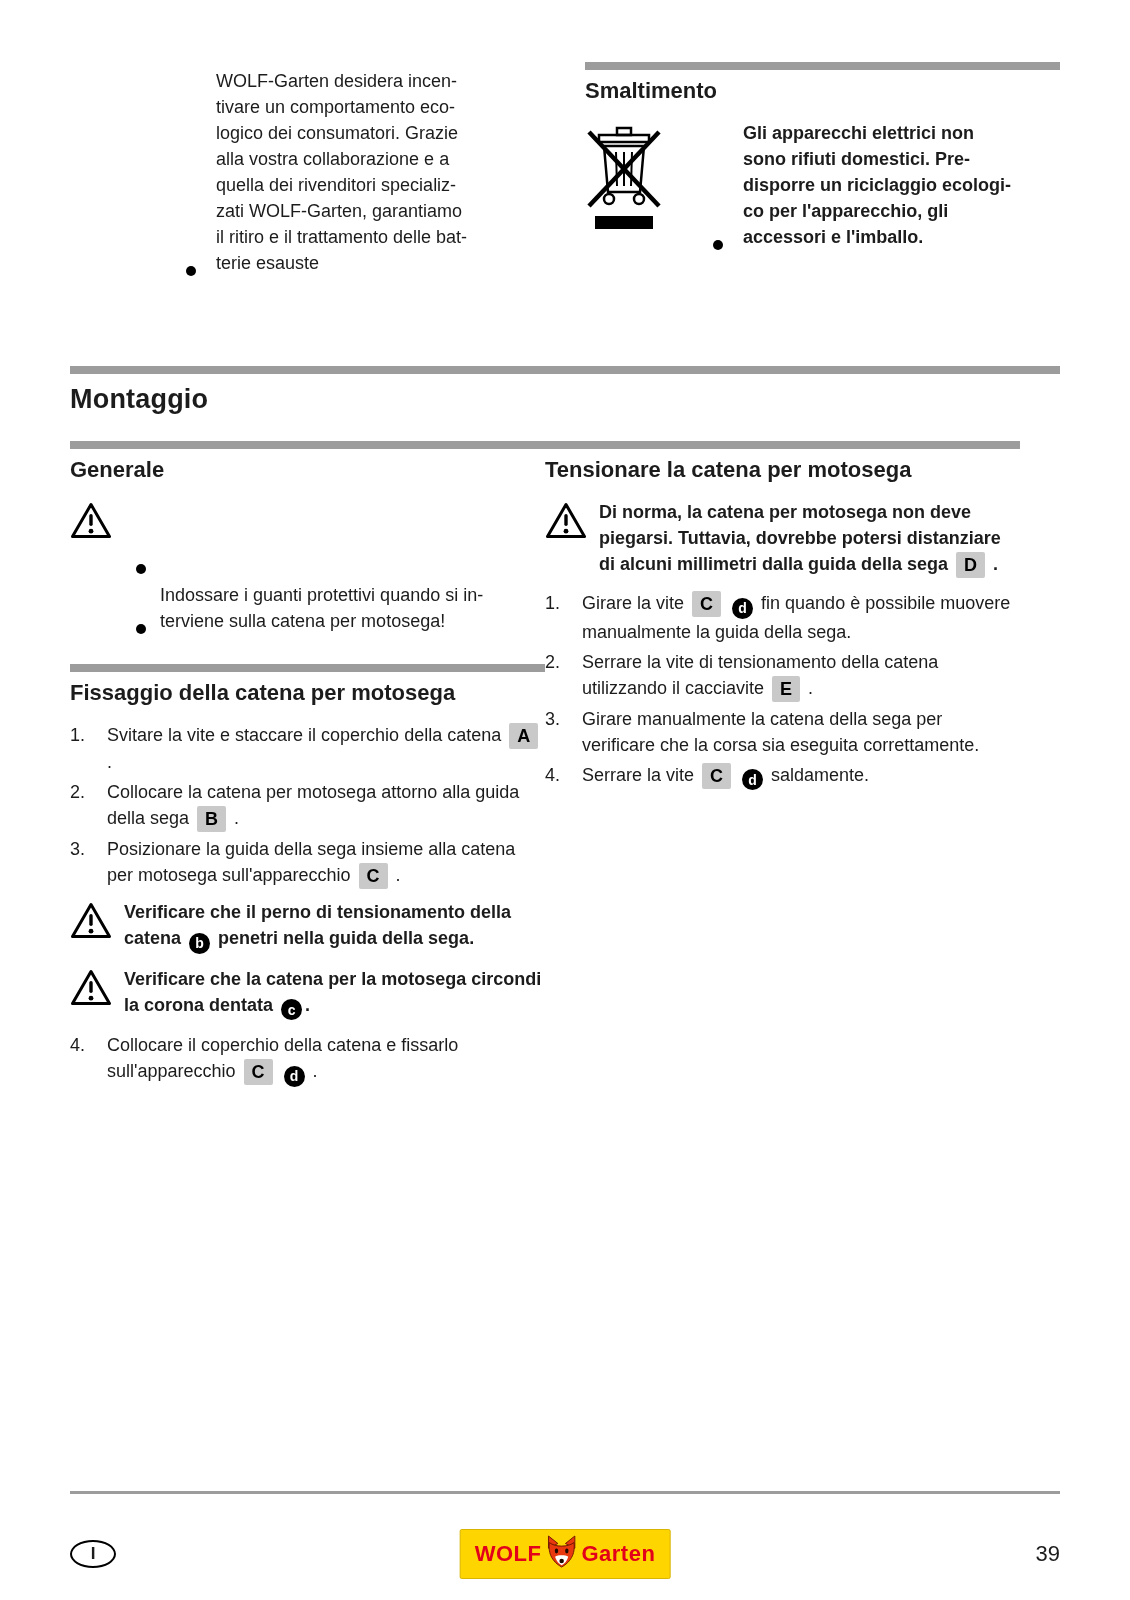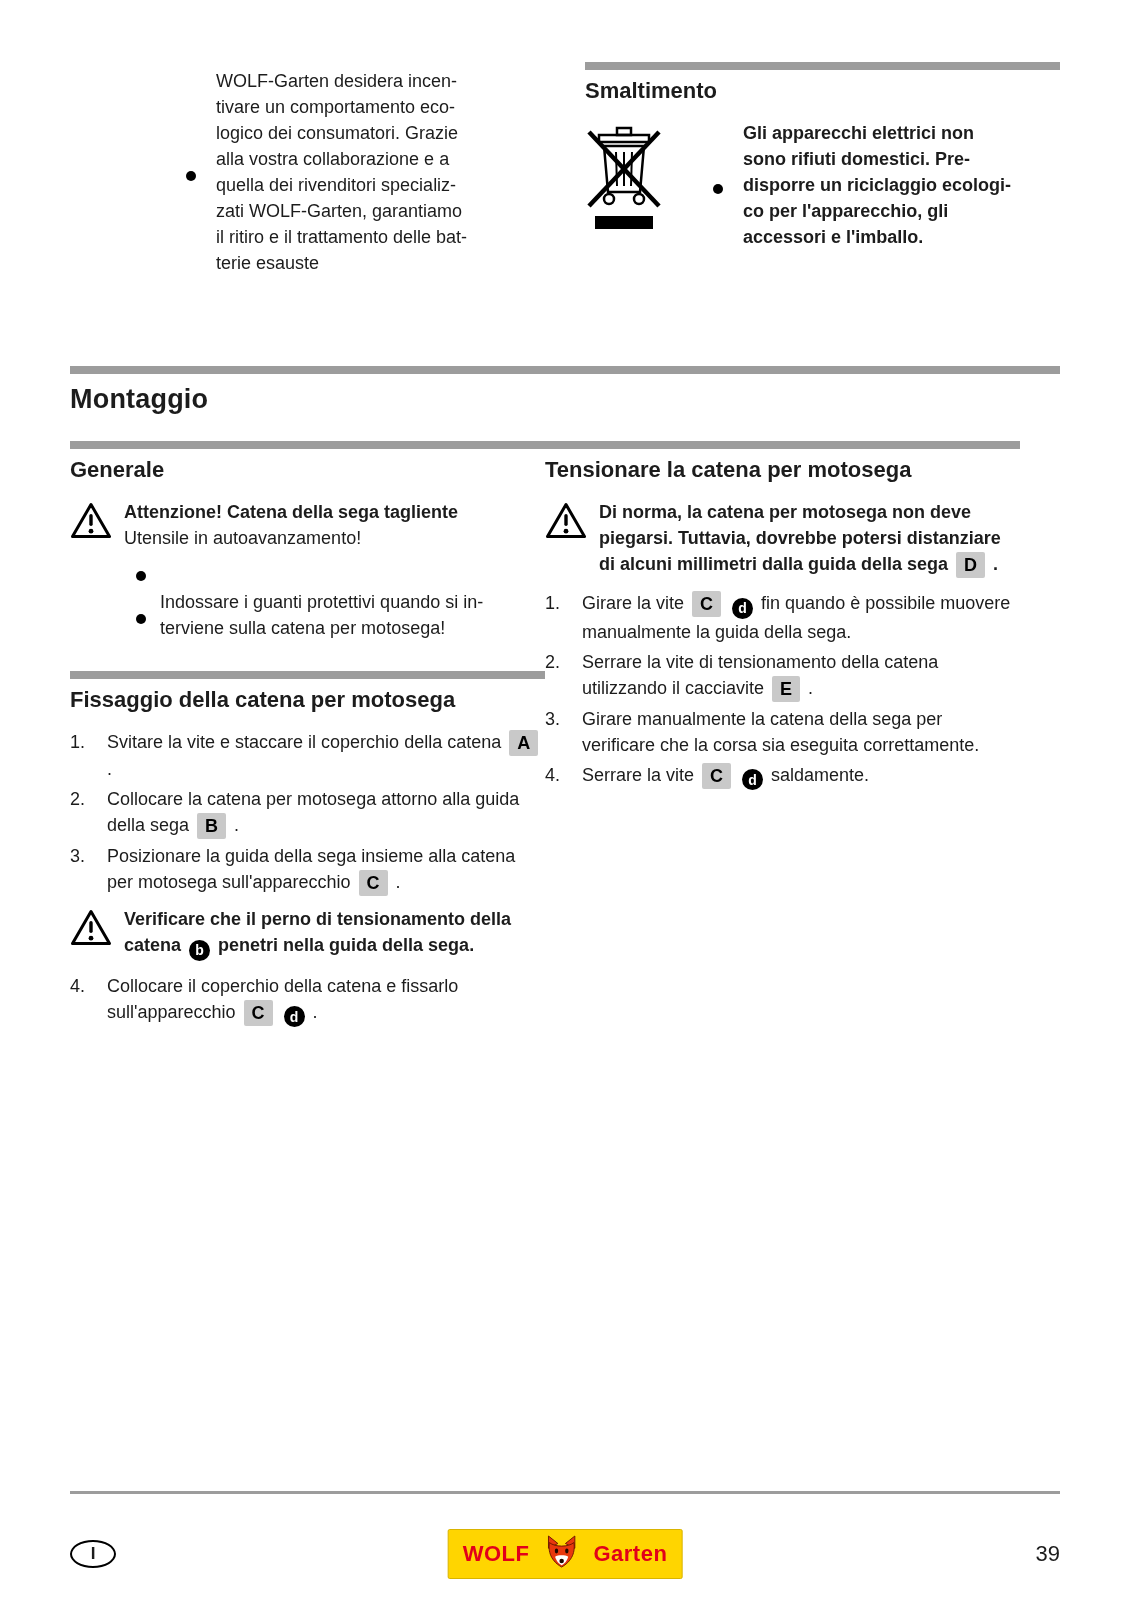--- a/index.html
+++ b/index.html
@@ -16,21 +16,21 @@
   .preline { white-space:pre-line; }
   p, .step-text, .bullet-text { font-size:18px; line-height:26px; }
 
   
   .rule-bar { height:8px; background:var(--rule-gray,#9c9c9c); }
 
   
   .intro-grid { display:grid; grid-template-columns:475px 475px; column-gap:40px; align-items:start; margin-bottom:42px; min-height:262px; }
   .intro-left { padding-left:116px; padding-top:6px; }
 
-  .bullet-row { display:flex; align-items:center; }
+  .bullet-row { display:flex; align-items:flex-end; }
   .bullet-dot { width:10px; height:10px; border-radius:50%; background:#000; flex:none; margin:8px 20px 0 0; }
 
   h2.doc-title { font-size:27px; font-weight:bold; margin:10px 0 26px 0; letter-spacing:0.2px; }
   h3.sec-title { font-size:22px; font-weight:bold; margin:8px 0 16px 0; }
 
   .smaltimento-body { display:flex; align-items:flex-start; margin-top:4px;font-weight:bold; }
   .weee-wrap { flex:none; width:78px; margin-right:50px; }
 
   .two-col { display:grid; grid-template-columns:475px 475px; align-items:start; }
 
@@ -67,21 +67,21 @@
   .footer { position:absolute; left:70px; right:70px; bottom:22px; }
   .footer-rule { height:3px; background:var(--rule-gray,#9c9c9c); margin-bottom:36px; }
   .footer-row { display:flex; align-items:center; justify-content:space-between; position:relative; height:48px; }
   .lang-oval {
     display:inline-flex; align-items:center; justify-content:center;
     width:46px; height:28px; border:2px solid #000; border-radius:50%;
     font-size:17px; font-weight:bold;
   }
   .logo {
     position:absolute; left:50%; top:50%; transform:translate(-50%,-50%);
-    display:inline-flex; align-items:center; gap:16px;
+    display:inline-flex; align-items:center; gap:4px;
     background:var(--logo-yellow,#ffd500); border:1px solid #d9b400;
     padding:5px 14px; border-radius:2px;
   }
   .logo-text { color:var(--logo-red,#e2001a); font-weight:bold; font-size:22px; letter-spacing:0.5px; }
   .page-num { font-size:22px; color:#1c1c1c; }
 </style>
 </head>
 <body>
 
 <div class="page">
@@ -149,21 +149,20 @@
         <h3 class="sec-title">Generale</h3>
 
         <div class="warn-row">
           <span class="warn-icon">
             <svg width="42" height="38" viewBox="0 0 42 38">
                 <path d="M21 2.5 L39.5 34.5 L2.5 34.5 Z" fill="#fff" stroke="#000" stroke-width="3" stroke-linejoin="round"></path>
                 <rect x="19.3" y="12" width="3.4" height="12" rx="1.7" fill="#000"></rect>
                 <circle cx="21" cy="29.2" r="2.4" fill="#000"></circle>
               </svg>
           </span>
-          <p class="warn-text"><span>Attenzione! Catena della sega tagliente</span><span class="reg">Utensile in autoavanzamento!</span></p>
         </div>
 
         <div class="sub-bullets">
           <div class="bullet-row">
             <span class="bullet-dot"></span>
           </div>
           <div class="bullet-row">
             <span class="bullet-dot"></span>
             <p class="preline bullet-text">Indossare i guanti protettivi quando si in-
 terviene sulla catena per motosega!</p>
@@ -192,20 +191,30 @@
           <span class="warn-icon">
             <svg width="42" height="38" viewBox="0 0 42 38">
                 <path d="M21 2.5 L39.5 34.5 L2.5 34.5 Z" fill="#fff" stroke="#000" stroke-width="3" stroke-linejoin="round"></path>
                 <rect x="19.3" y="12" width="3.4" height="12" rx="1.7" fill="#000"></rect>
                 <circle cx="21" cy="29.2" r="2.4" fill="#000"></circle>
               </svg>
           </span>
           <p class="warn-text">Verificare che il perno di tensionamento della catena <span class="ref-circle">b</span> penetri nella guida della sega.</p>
         </div>
 
+        <div class="warn-row">
+          <span class="warn-icon">
+            <svg width="42" height="38" viewBox="0 0 42 38">
+                <path d="M21 2.5 L39.5 34.5 L2.5 34.5 Z" fill="#fff" stroke="#000" stroke-width="3" stroke-linejoin="round"></path>
+                <rect x="19.3" y="12" width="3.4" height="12" rx="1.7" fill="#000"></rect>
+                <circle cx="21" cy="29.2" r="2.4" fill="#000"></circle>
+              </svg>
+          </span>
+          <p class="warn-text">Verificare che la catena per la motosega circondi la corona dentata <span class="ref-circle">c</span>.</p>
+        </div>
 
         <div class="step-row">
           <span class="step-num">4.</span>
           <p class="step-text">Collocare il coperchio della catena e fissarlo sull'apparecchio <span class="ref-box">C</span> <span class="ref-circle">d</span> .</p>
         </div>
 
       </div>
 
       <div class="col-right">
 

